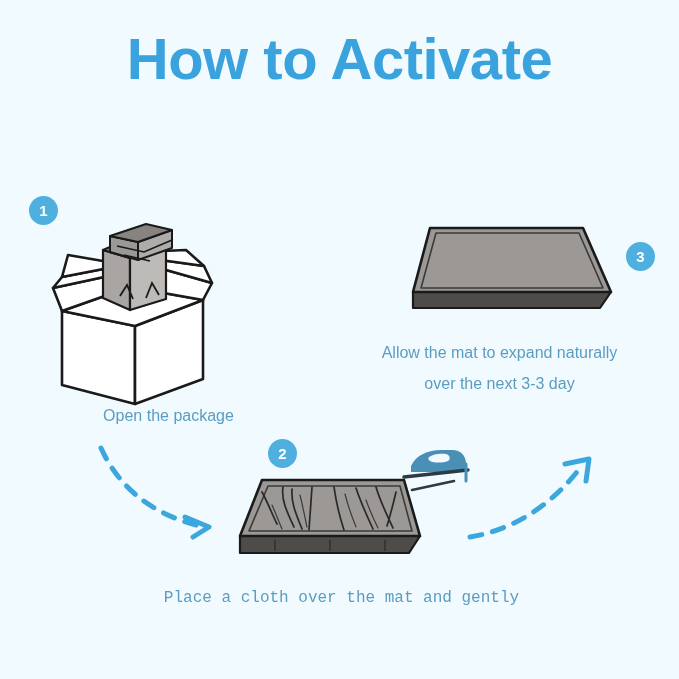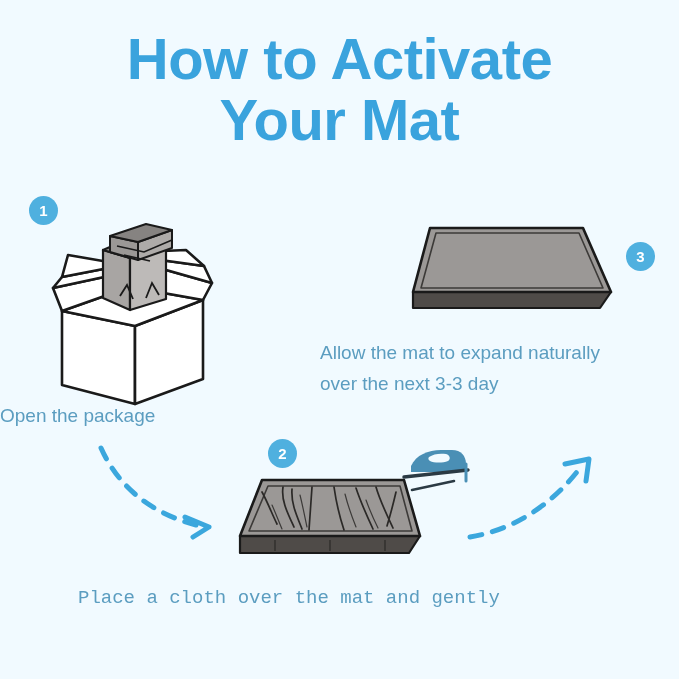--- a/index.html
+++ b/index.html
@@ -54,26 +54,26 @@
   }
   #badge-1 { left: 29px;  top: 196px; }
   #badge-2 { left: 268px; top: 439px; }
   #badge-3 { left: 626px; top: 242px; }
 
   
   .caption {
     position: absolute;
     color: #5b9dc0;
     font-family: "Liberation Sans", sans-serif;
-    font-size: 19px;
+    font-size: 16px;
     line-height: 31px;
-    text-align: left;
+    text-align: center;
   }
   #caption-1 {
-    left: 0px; top: 400px; width: 265px;
+    left: 0px; top: 400px; width: 265px; padding-left: 36px;
   }
   #caption-3 {
     left: 320px; top: 337px; width: 359px;
   }
   #caption-2 {
     left: 78px; top: 583px; width: 527px; font-family: Liberation Mono, monospace;
   }
 
   
   .art {
@@ -85,21 +85,20 @@
     pointer-events: none;
   }
 </style>
 </head>
 <body>
 
 <div id="infographic">
 
   <div class="title-block">
     <span class="title-line">How to Activate</span>
-    <span class="title-line">Your Mat</span>
   </div>
 
   <svg class="art" viewBox="0 0 679 679">
 
     <g>
 
       <path d="M62,311 L62,385 L135,404 L135,326 Z" fill="#ffffff" stroke="#1a1a1a" stroke-width="2.6" stroke-linejoin="round"></path>
       <path d="M135,326 L135,404 L203,379 L203,300 Z" fill="#ffffff" stroke="#1a1a1a" stroke-width="2.6" stroke-linejoin="round"></path>
 
       <path d="M62,311 L135,326 L203,300 L130,287 Z" fill="#ffffff" stroke="#1a1a1a" stroke-width="2.6" stroke-linejoin="round"></path>

